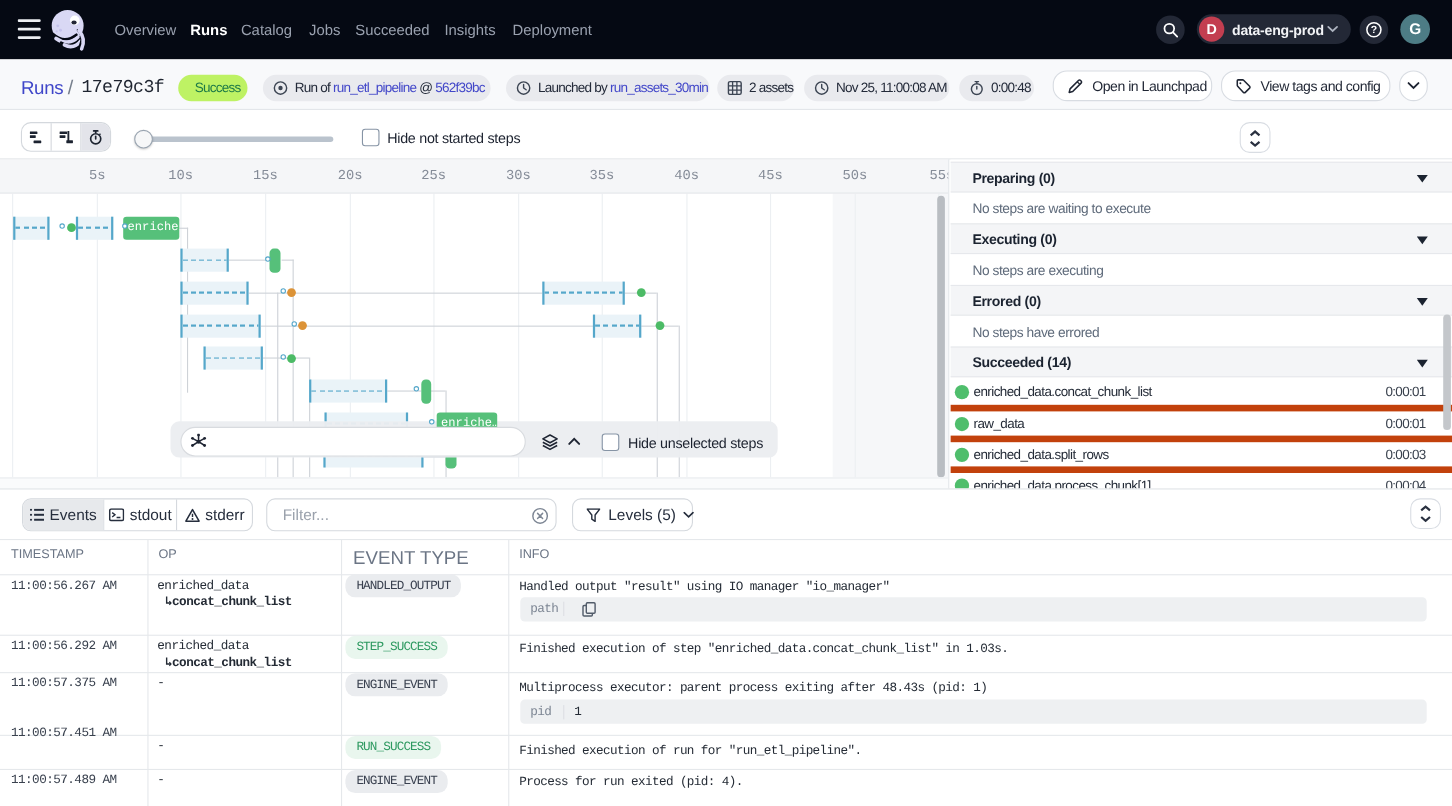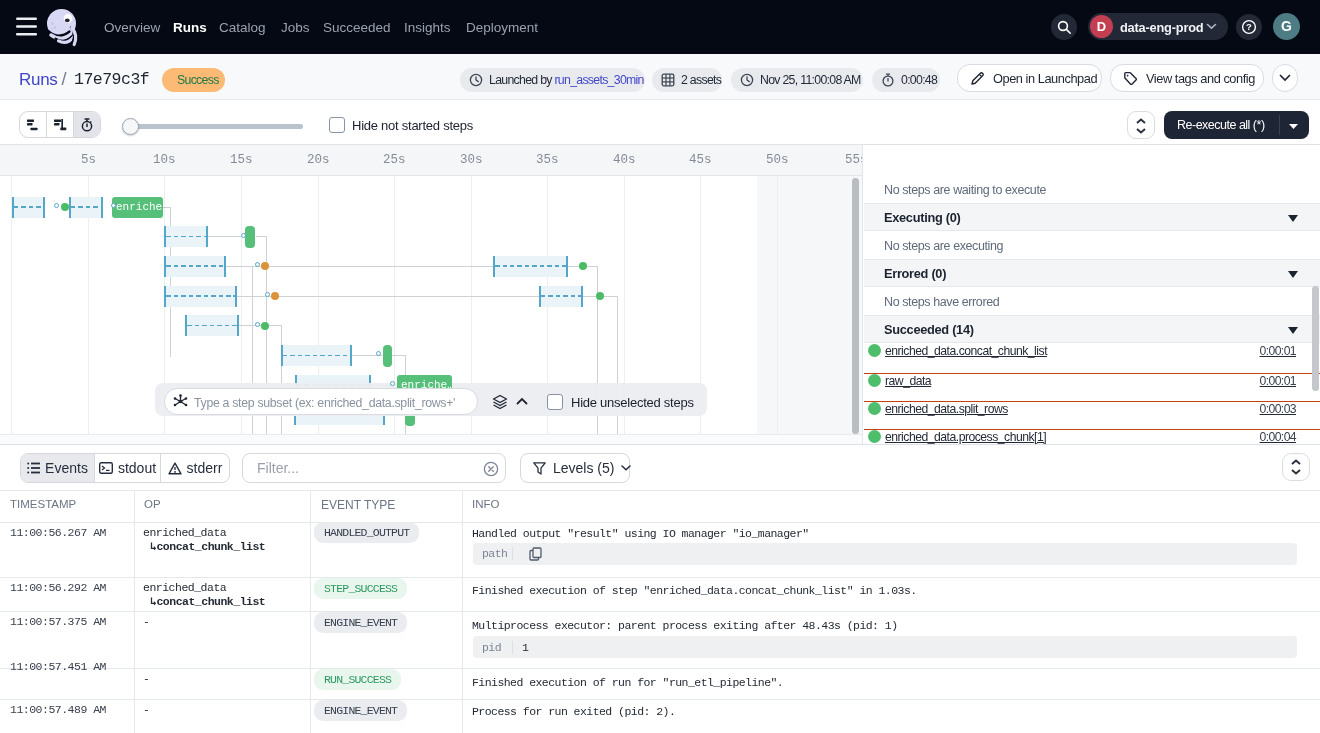--- a/index.html
+++ b/index.html
@@ -48,22 +48,22 @@
   .glabel { position:absolute; height:21px; border-radius:3px; background:#56c07a; color:#fff;
       font-size:11px; font-family:"Liberation Mono",monospace; display:flex; align-items:center; padding:0 4px; overflow:hidden; white-space:nowrap; }
 
   
   #sidebar { position:absolute; left:864px; top:145px; width:456px; height:300px; overflow:hidden; background:#fff; }
   .shead { position:absolute; height:28px; background:#f4f5f7; border-top:1px solid #e6e8ec;
       border-bottom:1px solid #e6e8ec; font-size:12.8px; letter-spacing:-0.3px; font-weight:700; color:#1b2330;
       display:flex; align-items:center; padding:0 20px; }
   .sempty { position:absolute; height:27px; font-size:12.5px; letter-spacing:-0.4px; color:#5f6b7b; display:flex;
       align-items:center; padding:0 20px; }
-  .srow { position:absolute; height:28px; border-bottom:1px solid #c2410c; font-size:12.2px; letter-spacing:-0.5px;
-      color:#242b37; display:flex; align-items:flex-start; padding:0 24px 0 4px;text-decoration:underline; }
+  .srow { position:absolute; height:28px; border-bottom:6px solid #c2410c; font-size:12.2px; letter-spacing:-0.5px;
+      color:#242b37; display:flex; align-items:center; padding:0 24px 0 4px; }
   .srow .dot { width:13px; height:13px; border-radius:7px; background:#4fbe6c; margin-right:4px; flex:none; }
   .srow .tm { margin-left:auto; color:#39414d; letter-spacing:-0.6px; }
   .tri { position:absolute; right:22px; top:11px; width:0; height:0;
       border-left:5.5px solid transparent; border-right:5.5px solid transparent; border-top:7px solid #1b2330; }
 
   
   #events { position:absolute; left:0; top:444px; width:1320px; height:289px; background:#fff;
       border-top:1px solid #dfe3e7; }
   .ebtn { position:absolute; top:8px; white-space:nowrap; height:30px; border:1px solid #d5d9de; border-radius:8px;
       background:#fff; display:flex; align-items:center; font-size:14px; color:#262e3d; }
@@ -128,23 +128,29 @@
     </svg>
     <div class="abs" style="left:1273px;top:13px;width:27px;height:27px;border-radius:14px;background:#4d7c85;color:#fff;
          font-size:14px;font-weight:600;text-align:center;line-height:27px">G</div>
   </div>
 
   <div id="hdr"></div>
   <span class="abs" style="left:19px;top:70px;font-size:17px;letter-spacing:-0.3px;color:#3f46c9">Runs</span>
   <span class="abs" style="left:61.5px;top:69px;font-size:18px;color:#757e8c">/</span>
   <span class="abs mono" style="left:74px;top:70px;font-size:16.5px;letter-spacing:-0.5px;color:#1e2430">17e79c3f</span>
 
-  <div class="pill" style="left:162px;width:63px;background:#fdba74;color:#1d7a47">
+  <div class="pill" style="left:162px;width:63px;background:#bef264;color:#1d7a47">
     <span style="width:10px;height:10px;border-radius:5px;background:#3bc077;margin-right:6px"></span>Success</div>
 
+  <div class="pill" style="left:239px;width:207px">
+    <svg width="14" height="14" viewBox="0 0 14 14" style="margin-right:6px">
+      <circle cx="7" cy="7" r="5.6" fill="none" stroke="#3c4553" stroke-width="1.3"></circle>
+      <circle cx="7" cy="7" r="2" fill="#3c4553"></circle>
+    </svg>
+    Run of&nbsp;<span class="lk">run_etl_pipeline</span>&nbsp;@&nbsp;<span class="lk">562f39bc</span></div>
 
   <div class="pill" style="left:460px;width:185px">
     <svg width="14" height="14" viewBox="0 0 14 14" style="margin-right:6px">
       <circle cx="7" cy="7" r="5.6" fill="none" stroke="#3c4553" stroke-width="1.3"></circle>
       <path d="M7 3.8 V7 L9.3 8.6" fill="none" stroke="#3c4553" stroke-width="1.3" stroke-linecap="round"></path>
     </svg>
     Launched by&nbsp;<span class="lk">run_assets_30min</span></div>
 
   <div class="pill" style="left:652px;width:70px">
     <svg width="14" height="14" viewBox="0 0 14 14" style="margin-right:6px">
@@ -221,27 +227,20 @@
   </div>
   <div class="abs" style="left:123px;top:124px;width:180px;height:5px;border-radius:3px;background:#bac3cd"></div>
   <div class="abs" style="left:122px;top:118px;width:17px;height:17px;border-radius:9px;background:#f6f7f8;border:1px solid #9aa5b1;box-shadow:0 1px 2px rgba(0,0,0,.2)"></div>
   <div class="abs" style="left:329px;top:117px;width:16px;height:16px;border:1.6px solid #8694a5;border-radius:3px;background:#fff"></div>
   <span class="abs" style="left:352px;top:118px;font-size:13px;letter-spacing:-0.25px;color:#1b212e">Hide not started steps</span>
 
   <div class="abs" style="left:1127px;top:111px;width:28px;height:28px;border:1px solid #d9dde3;border-radius:9px;background:#fff">
     <svg width="12" height="16" viewBox="0 0 12 16" style="margin:6px 0 0 7px">
       <path d="M2 5 L6 1.6 L10 5" fill="none" stroke="#2a3140" stroke-width="2"></path>
       <path d="M2 11 L6 14.4 L10 11" fill="none" stroke="#2a3140" stroke-width="2"></path>
-    </svg>
-  </div>
-  <div class="abs" style="left:1164px;top:111px;width:145px;height:28px;border-radius:8px;background:#1e2535;color:#fff">
-    <span class="abs" style="left:13px;top:7px;font-size:12.5px;letter-spacing:-0.5px">Re-execute all (*)</span>
-    <div class="abs" style="left:115px;top:4px;width:1px;height:20px;background:#3a4152"></div>
-    <svg class="abs" style="left:125px;top:12.5px" width="9" height="5" viewBox="0 0 9 5">
-      <path d="M0 0 L4.5 5 L9 0 Z" fill="#fff"></path>
     </svg>
   </div>
 
   <div id="gantt">
     <div class="abs" style="left:757px;top:31px;width:105px;height:258px;background:#f6f7f9"></div>
     <div class="grid" style="left:11px"></div>
     <div class="grid" style="left:88px"></div>
     <div class="grid" style="left:164px"></div>
     <div class="grid" style="left:241px"></div>
     <div class="grid" style="left:318px"></div>
@@ -371,36 +370,36 @@
       <line x1="7.5" y1="7.5" x2="13" y2="4.5" stroke="#1f2533" stroke-width="1.4"></line>
       <line x1="7.5" y1="7.5" x2="13" y2="11" stroke="#1f2533" stroke-width="1.4"></line>
       <line x1="7.5" y1="7.5" x2="2" y2="11" stroke="#1f2533" stroke-width="1.4"></line>
       <line x1="7.5" y1="7.5" x2="2" y2="4.5" stroke="#1f2533" stroke-width="1.4"></line>
       <circle cx="7.5" cy="1.5" r="1.3" fill="#1f2533"></circle>
       <circle cx="13" cy="4.5" r="1.3" fill="#1f2533"></circle>
       <circle cx="13" cy="11" r="1.3" fill="#1f2533"></circle>
       <circle cx="2" cy="11" r="1.3" fill="#1f2533"></circle>
       <circle cx="2" cy="4.5" r="1.3" fill="#1f2533"></circle>
     </svg>
-    <span class="abs" style="z-index:6;left:194px;top:251px;font-size:12.3px;letter-spacing:-0.3px;color:#8a93a0;width:280px;overflow:hidden;white-space:nowrap">Type a step subset (ex: enriched_data.split_rows+'</span>
     <svg class="abs" style="z-index:6;left:492px;top:249px" width="16" height="16" viewBox="0 0 16 16">
       <path d="M8 1.5 L14.5 5 L8 8.5 L1.5 5 Z" fill="none" stroke="#1f2533" stroke-width="1.4" stroke-linejoin="round"></path>
       <path d="M1.5 8 L8 11.5 L14.5 8" fill="none" stroke="#1f2533" stroke-width="1.4" stroke-linejoin="round"></path>
       <path d="M1.5 11 L8 14.5 L14.5 11" fill="none" stroke="#1f2533" stroke-width="1.4" stroke-linejoin="round"></path>
     </svg>
     <svg class="abs" style="z-index:6;left:516px;top:252px" width="12" height="8" viewBox="0 0 12 8">
       <path d="M1.5 6.5 L6 2 L10.5 6.5" fill="none" stroke="#1f2533" stroke-width="1.8" stroke-linecap="round"></path>
     </svg>
     <div class="abs" style="z-index:6;left:547px;top:249px;width:16px;height:16px;border:1.6px solid #8694a5;border-radius:3px;background:#fff"></div>
     <span class="abs" style="z-index:6;left:571px;top:250px;font-size:13px;letter-spacing:-0.25px;color:#1b212e">Hide unselected steps</span>
 
     <div class="abs" style="left:0;top:289px;width:862px;height:11px;background:#fafbfc;border-top:1px solid #e8ebee"></div>
   </div>
 
   <div id="sidebar">
+    <div class="shead abs" style="left:0;top:2px;width:456px">Preparing (0)<span class="tri"></span></div>
     <div class="sempty abs" style="left:0;top:31px;width:456px">No steps are waiting to execute</div>
     <div class="shead abs" style="left:0;top:58px;width:456px">Executing (0)<span class="tri"></span></div>
     <div class="sempty abs" style="left:0;top:87px;width:456px">No steps are executing</div>
     <div class="shead abs" style="left:0;top:114px;width:456px">Errored (0)<span class="tri"></span></div>
     <div class="sempty abs" style="left:0;top:143px;width:456px">No steps have errored</div>
     <div class="shead abs" style="left:0;top:170px;width:456px">Succeeded (14)<span class="tri"></span></div>
     <div class="srow abs" style="left:0;top:199px;width:456px;height:30px"><span class="dot"></span>enriched_data.concat_chunk_list<span class="tm">0:00:01</span></div>
     <div class="srow abs" style="left:0;top:229px;width:456px"><span class="dot"></span>raw_data<span class="tm">0:00:01</span></div>
     <div class="srow abs" style="left:0;top:257px;width:456px"><span class="dot"></span>enriched_data.split_rows<span class="tm">0:00:03</span></div>
     <div class="srow abs" style="left:0;top:285px;width:456px"><span class="dot"></span>enriched_data.process_chunk[1]<span class="tm">0:00:04</span></div>
@@ -451,21 +450,21 @@
     <div class="abs" style="left:1282px;top:8px;width:28px;height:28px;border:1px solid #d9dde3;border-radius:9px;background:#fff">
       <svg width="12" height="16" viewBox="0 0 12 16" style="margin:5px 0 0 7px">
         <path d="M2 5 L6 1.6 L10 5" fill="none" stroke="#2a3140" stroke-width="2"></path>
         <path d="M2 11 L6 14.4 L10 11" fill="none" stroke="#2a3140" stroke-width="2"></path>
       </svg>
     </div>
 
     <div class="rowline" style="top:45px"></div>
     <span class="abs" style="left:10px;top:53px;font-size:11.5px;color:#6b7585;letter-spacing:0px">TIMESTAMP</span>
     <span class="abs" style="left:144px;top:53px;font-size:11.5px;color:#6b7585;letter-spacing:0px">OP</span>
-    <span class="abs" style="left:321px;top:53px;font-size:12px;color:#6b7585;letter-spacing:0px">EVENT TYPE</span>
+    <span class="abs" style="left:321px;top:53px;font-size:17px;color:#6b7585;letter-spacing:0px">EVENT TYPE</span>
     <span class="abs" style="left:472px;top:53px;font-size:11.5px;color:#6b7585;letter-spacing:0px">INFO</span>
     <div class="colline" style="left:134px;top:45px;height:243px"></div>
     <div class="colline" style="left:310px;top:45px;height:243px"></div>
     <div class="colline" style="left:462px;top:45px;height:243px"></div>
     <div class="rowline" style="top:76.5px"></div>
     <div class="rowline" style="top:132px"></div>
     <div class="rowline" style="top:166px"></div>
     <div class="rowline" style="top:223px"></div>
     <div class="rowline" style="top:254px"></div>
 
@@ -496,16 +495,16 @@
     </div>
 
     <span class="ets" style="top:215px">11:00:57.451 AM</span>
     <span class="eop" style="top:227px">-</span>
     <div class="etag green" style="left:314px;top:224px">RUN_SUCCESS</div>
     <span class="einfo" style="left:472px;top:231px">Finished execution of run for "run_etl_pipeline".</span>
 
     <span class="ets" style="top:258px">11:00:57.489 AM</span>
     <span class="eop" style="top:258px">-</span>
     <div class="etag" style="left:314px;top:255px">ENGINE_EVENT</div>
-    <span class="einfo" style="left:472px;top:260px">Process for run exited (pid: 2).</span>
+    <span class="einfo" style="left:472px;top:260px">Process for run exited (pid: 4).</span>
   </div>
 
 </div>
 
 </body></html>

